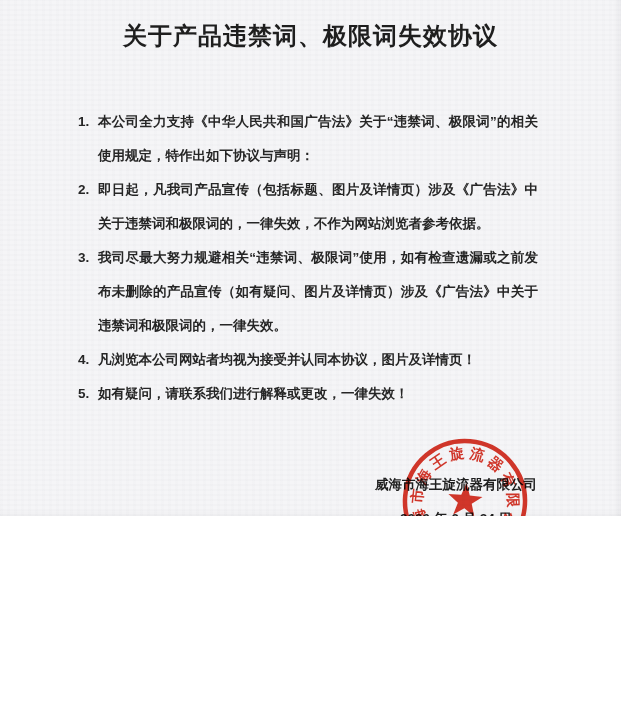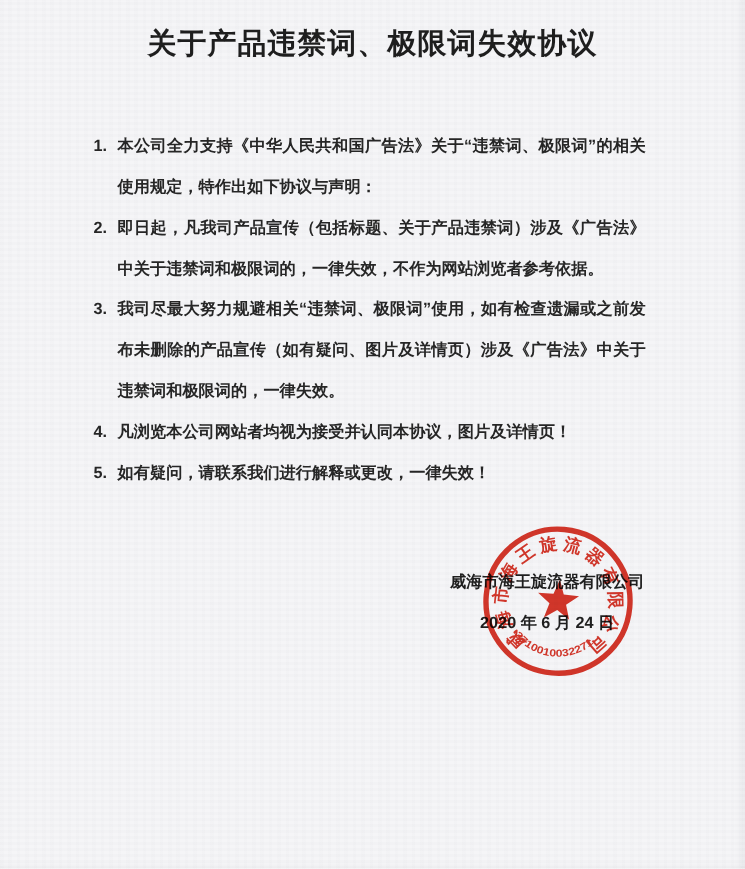--- a/index.html
+++ b/index.html
@@ -1,18 +1,18 @@
 <!DOCTYPE html>
 <html lang="zh"><head>
 <meta charset="utf-8">
 <style>
   html,body{margin:0;padding:0;}
   .page{
     position:relative;
-    width:621px;height:724px;
+    width:621px;height:516px;
     background-color:#f5f5f7;
     background-image:
       repeating-linear-gradient(0deg, rgba(90,95,110,0.018) 0 2px, rgba(255,255,255,0) 2px 5px),
       repeating-linear-gradient(90deg, rgba(90,95,110,0.014) 0 3px, rgba(255,255,255,0) 3px 7px);
     box-shadow: inset -8px 0 10px -8px rgba(60,60,70,0.10), inset 0 -6px 8px -6px rgba(60,60,70,0.06);
     overflow:hidden;
     font-family:"Liberation Sans", sans-serif;
     color:#262626;
   }
   .title{
@@ -49,21 +49,21 @@
 
   <h1 class="title">关于产品违禁词、极限词失效协议</h1>
 
   <ol class="items">
     <li class="item">
       <span class="num">1.</span>
       <span class="txt">本公司全力支持《中华人民共和国广告法》关于“违禁词、极限词”的相关使用规定，特作出如下协议与声明：</span>
     </li>
     <li class="item">
       <span class="num">2.</span>
-      <span class="txt">即日起，凡我司产品宣传（包括标题、关于产品违禁词）涉及《广告法》中关于违禁词和极限词的，一律失效，不作为网站浏览者参考依据。</span>
+      <span class="txt">即日起，凡我司产品宣传（包括标题、图片及详情页）涉及《广告法》中关于违禁词和极限词的，一律失效，不作为网站浏览者参考依据。</span>
     </li>
     <li class="item">
       <span class="num">3.</span>
       <span class="txt">我司尽最大努力规避相关“违禁词、极限词”使用，如有检查遗漏或之前发布未删除的产品宣传（如有疑问、图片及详情页）涉及《广告法》中关于违禁词和极限词的，一律失效。</span>
     </li>
     <li class="item">
       <span class="num">4.</span>
       <span class="txt">凡浏览本公司网站者均视为接受并认同本协议，图片及详情页！</span>
     </li>
     <li class="item">

